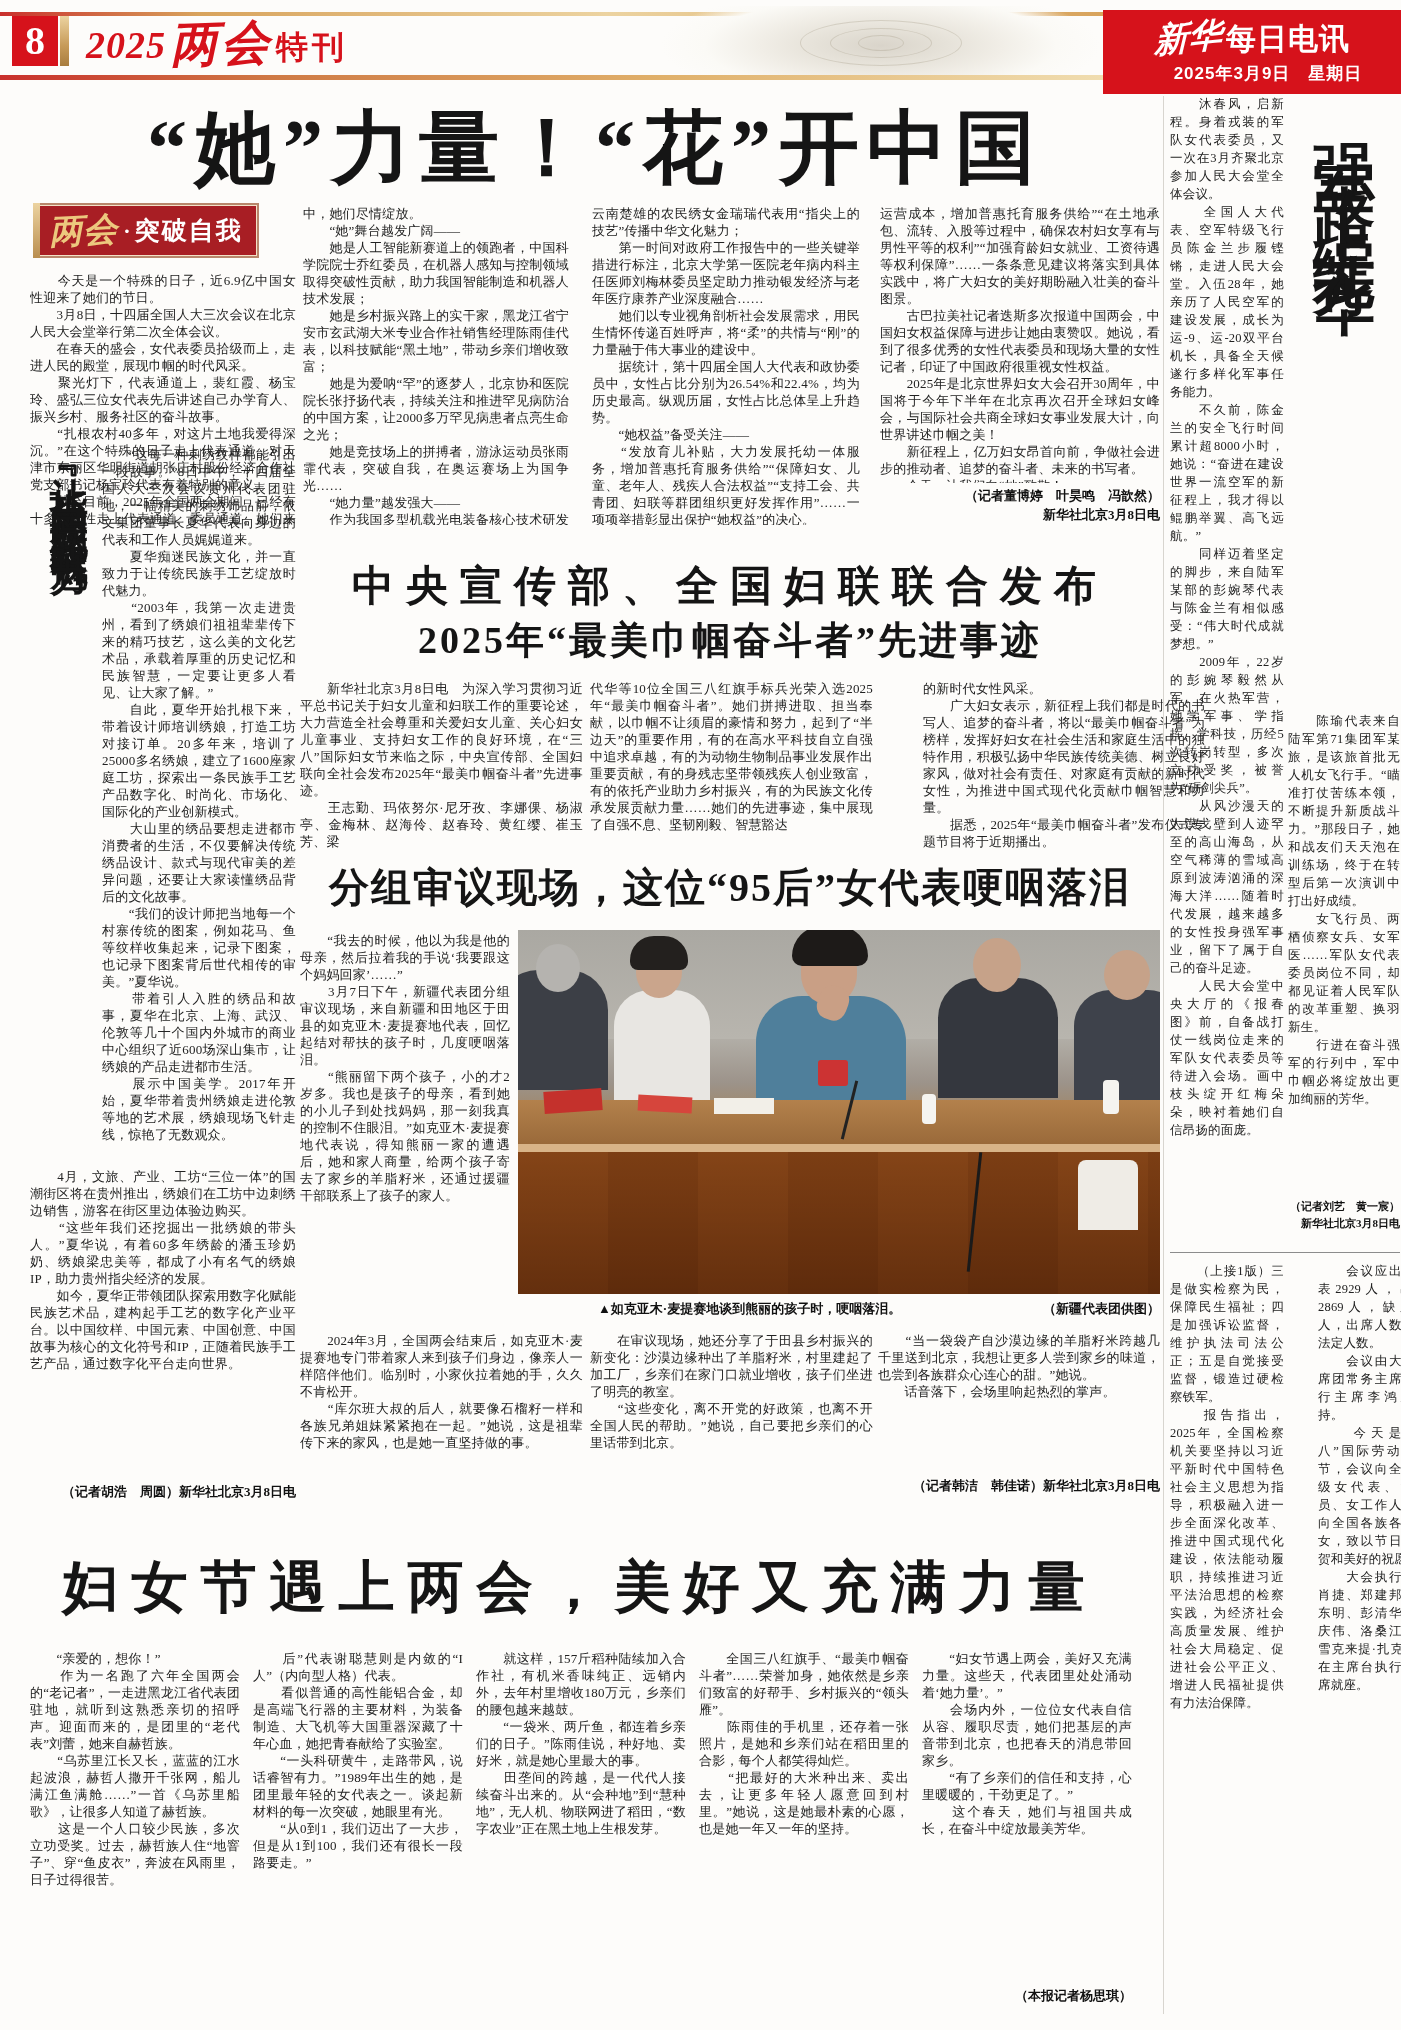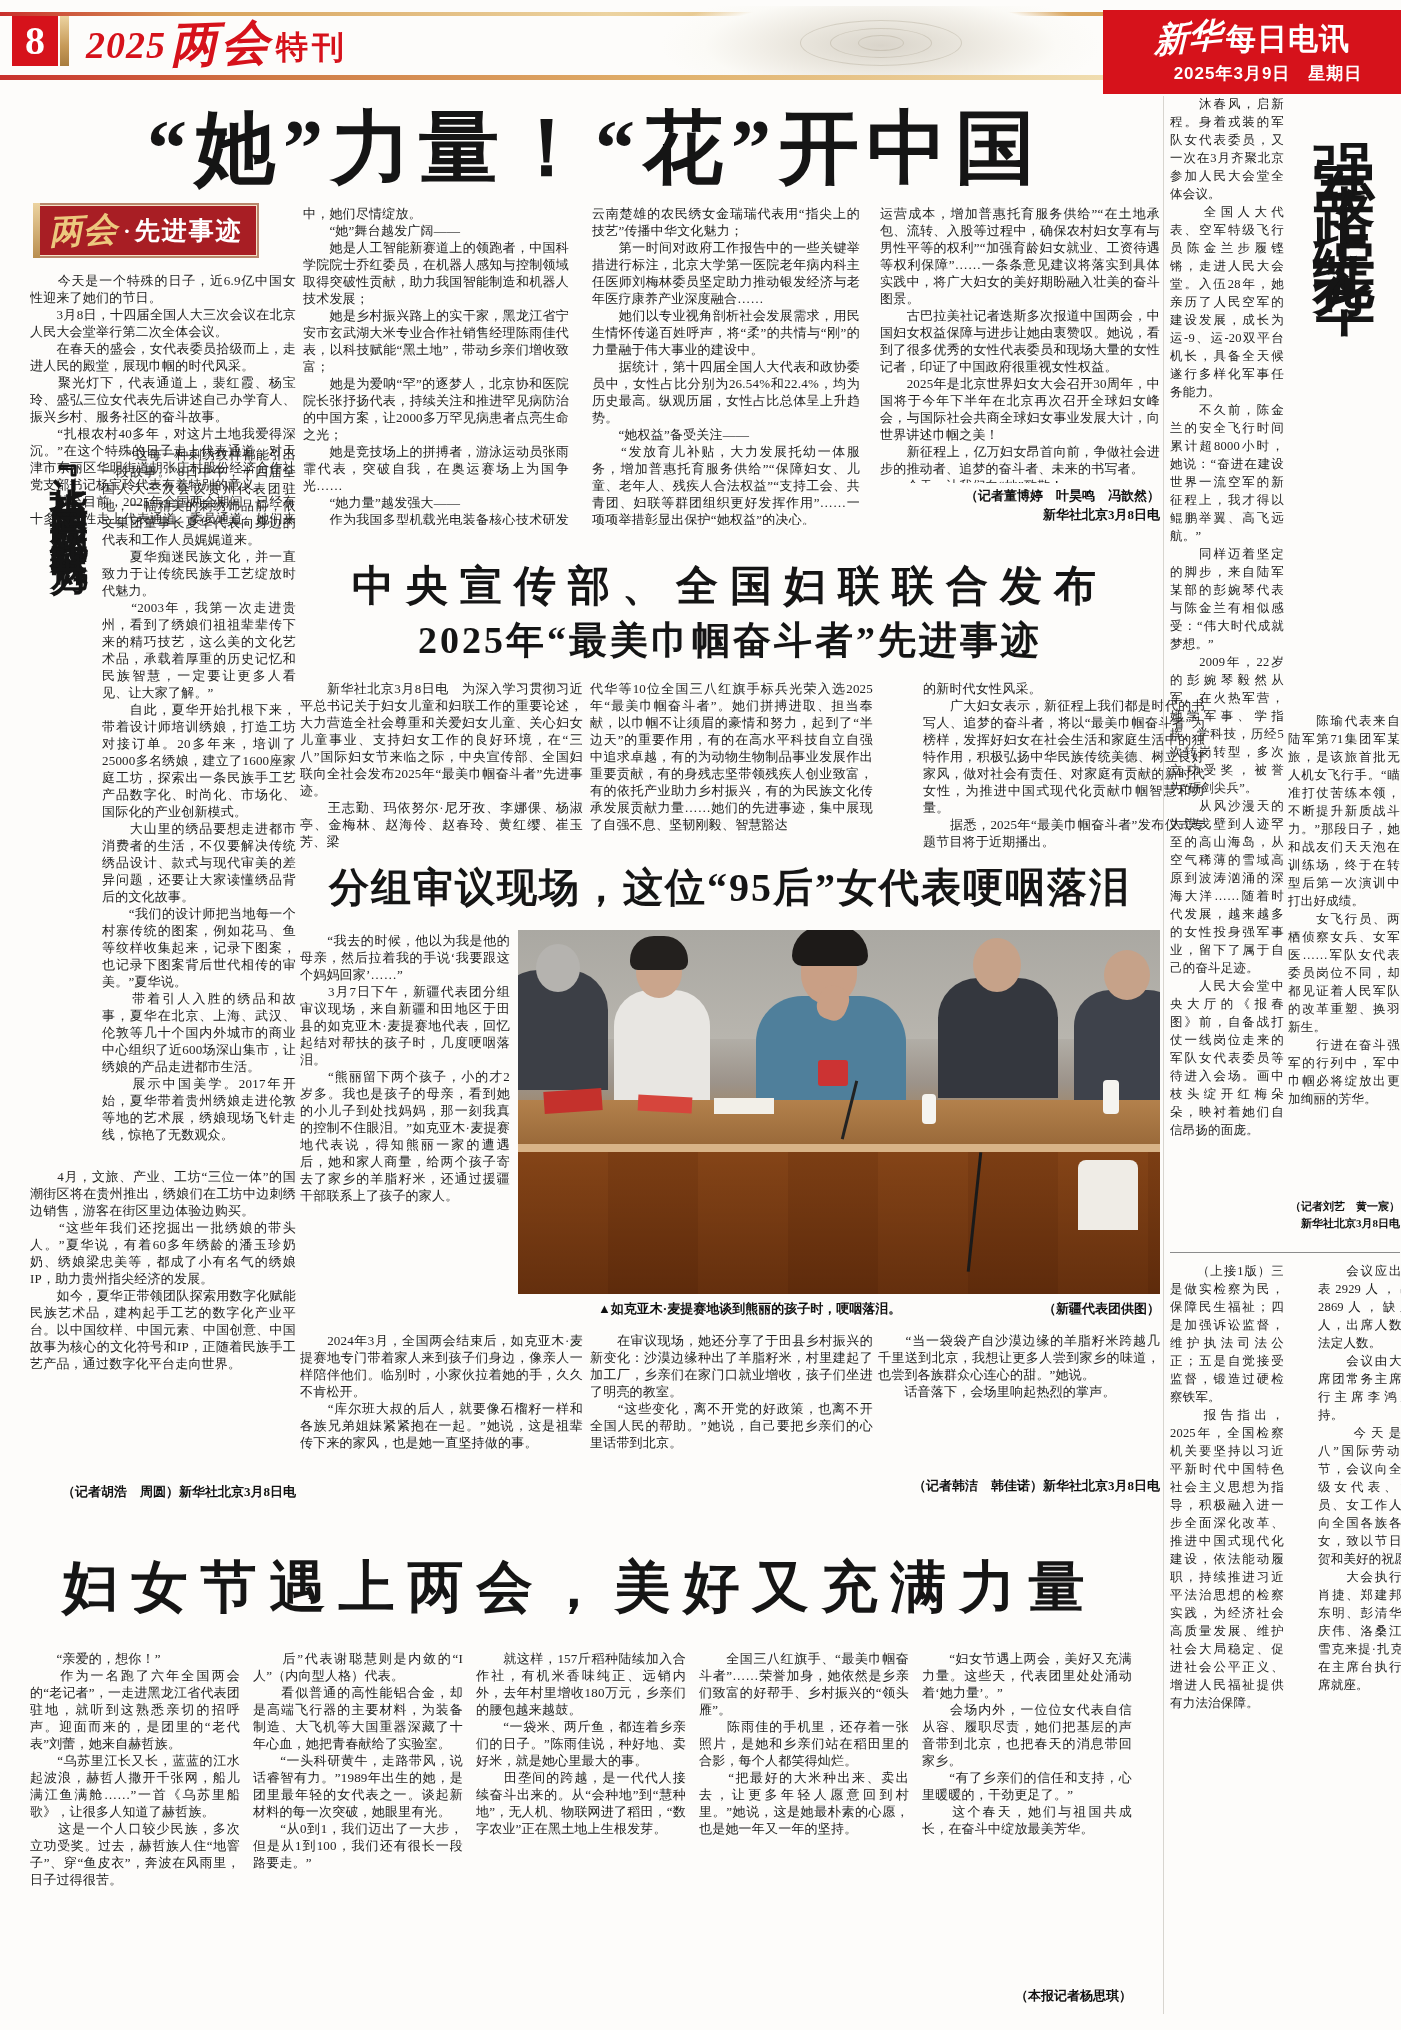--- a/index.html
+++ b/index.html
@@ -78,21 +78,21 @@
     <div class="mast-date">2025年3月9日　星期日</div>
   </div>
   <div class="rule-main"></div>
 
   <div class="h-serif" style="left:30px;top:96px;width:1130px;font-size:80px;line-height:104px;letter-spacing:8px;">“她”力量！“花”开中国</div>
 
   <div class="badge">
     <div class="gold-edge"></div>
     <span class="script">两会</span>
     <span class="dot">·</span>
-    <span class="label">先进事迹</span>
+    <span class="label">突破自我</span>
   </div>
 
   <div class="col" style="left:30px;top:272px;width:266px;height:253px;">　　今天是一个特殊的日子，近6.9亿中国女性迎来了她们的节日。
 　　3月8日，十四届全国人大三次会议在北京人民大会堂举行第二次全体会议。
 　　在春天的盛会，女代表委员拾级而上，走进人民的殿堂，展现巾帼的时代风采。
 　　聚光灯下，代表通道上，裴红霞、杨宝玲、盛弘三位女代表先后讲述自己办学育人、振兴乡村、服务社区的奋斗故事。
 　　“扎根农村40多年，对这片土地我爱得深沉。”在这个特殊的日子走上代表通道，对天津市东丽区华明街道胡张庄村股份经济合作社党支部书记杨宝玲代表有着特别的意义。
 　　截至目前，2025年全国两会期间，已经有十多位女性走上代表通道、委员通道。她们来自各行各业，把平凡的事做出不凡，在时代奔涌的大潮</div>
   <div class="col" style="left:303px;top:205px;width:266px;height:320px;">中，她们尽情绽放。
 　　“她”舞台越发广阔——

